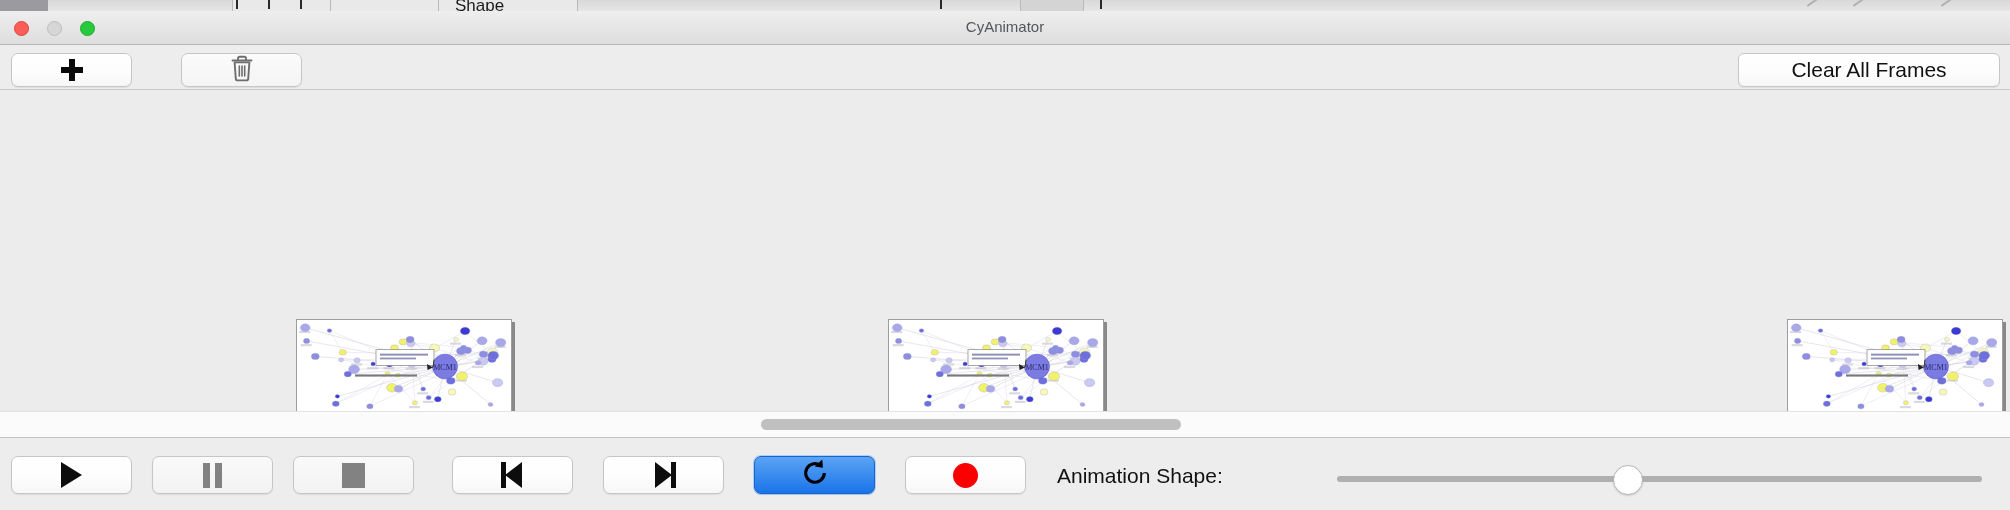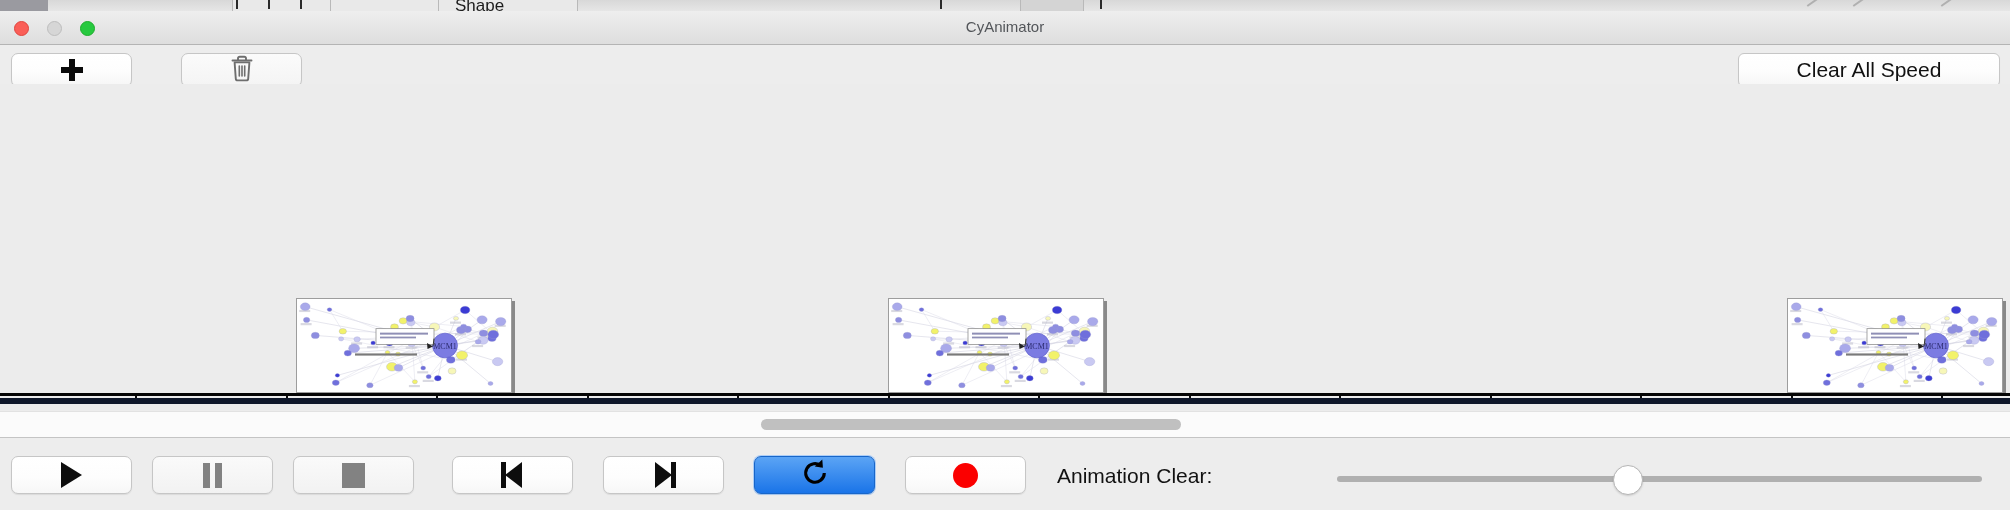--- a/index.html
+++ b/index.html
@@ -119,21 +119,21 @@
   }
   .plus-icon::before, .plus-icon::after {
     content:""; position: absolute; background: #0a0a0a;
   }
   .plus-icon::before { left: 0; top: 8px; width: 22px; height: 6px; }
   .plus-icon::after  { left: 8px; top: 0; width: 6px; height: 22px; }
 
   
   .framepanel {
     position: absolute;
-    left: 0; top: 84px;
+    left: 0; top: 105px;
     width: 2010px; height: 320px;
     background: #ececec;
     border-bottom: 6px solid #0f172a;
     box-sizing: border-box;
     overflow: hidden;
   }
 
   .thumb {
     position: absolute;
     top: 214px;
@@ -322,21 +322,21 @@
       <span>
         <svg width="26" height="28" viewBox="0 0 26 28">
           <path d="M3.5 6.5 h19 M9 6.5 v-2.2 a1.6 1.6 0 0 1 1.6-1.6 h4.8 a1.6 1.6 0 0 1 1.6 1.6 v2.2" fill="none" stroke="#6e6e6e" stroke-width="1.9" stroke-linecap="round"></path>
           <path d="M5.6 8.4 h14.8 l-1.2 16.3 a1.8 1.8 0 0 1 -1.8 1.7 h-8.8 a1.8 1.8 0 0 1 -1.8 -1.7 z" fill="none" stroke="#6e6e6e" stroke-width="1.9" stroke-linejoin="round"></path>
           <path d="M10.3 12 v10 M13 12 v10 M15.7 12 v10" fill="none" stroke="#6e6e6e" stroke-width="1.6" stroke-linecap="round"></path>
         </svg>
       </span>
     </div>
 
     <div class="tb-btn" id="btn-clear">
-      <span class="lbl">Clear All Speed</span>
+      <span class="lbl">Clear All Frames</span>
     </div>
   </div>
 
   <div class="framepanel">
 
     <div id="thumb-host">
         <div class="thumb" style="left: 296px;">
           <svg viewBox="0 0 214 94" preserveAspectRatio="none">
     <rect x="0" y="0" width="214" height="94" fill="#ffffff"></rect>
     <line x1="148" y1="47" x2="8.2" y2="7.8" stroke="#ccccdd" stroke-width="0.5"></line>
@@ -757,21 +757,21 @@
           <path d="M24.3 15 a9.3 9.3 0 1 1 -2.9 -6.8" fill="none" stroke="#000" stroke-width="3.1" stroke-linecap="butt"></path>
           <path d="M22.3 1.6 L22.9 9.8 L14.8 8.4 z" fill="#000"></path>
         </svg>
       </span>
     </div>
 
     <div class="tr-btn" id="btn-record">
       <span class="ico-record"></span>
     </div>
 
-    <div class="speed-label">Animation Clear:</div>
+    <div class="speed-label">Animation Shape:</div>
 
     <div class="speed-slider">
       <div class="track"></div>
       <div class="knob" id="speed-knob" style="left: 276.25px;"></div>
     </div>
   </div>
 
 </div>
 
 </body></html>

